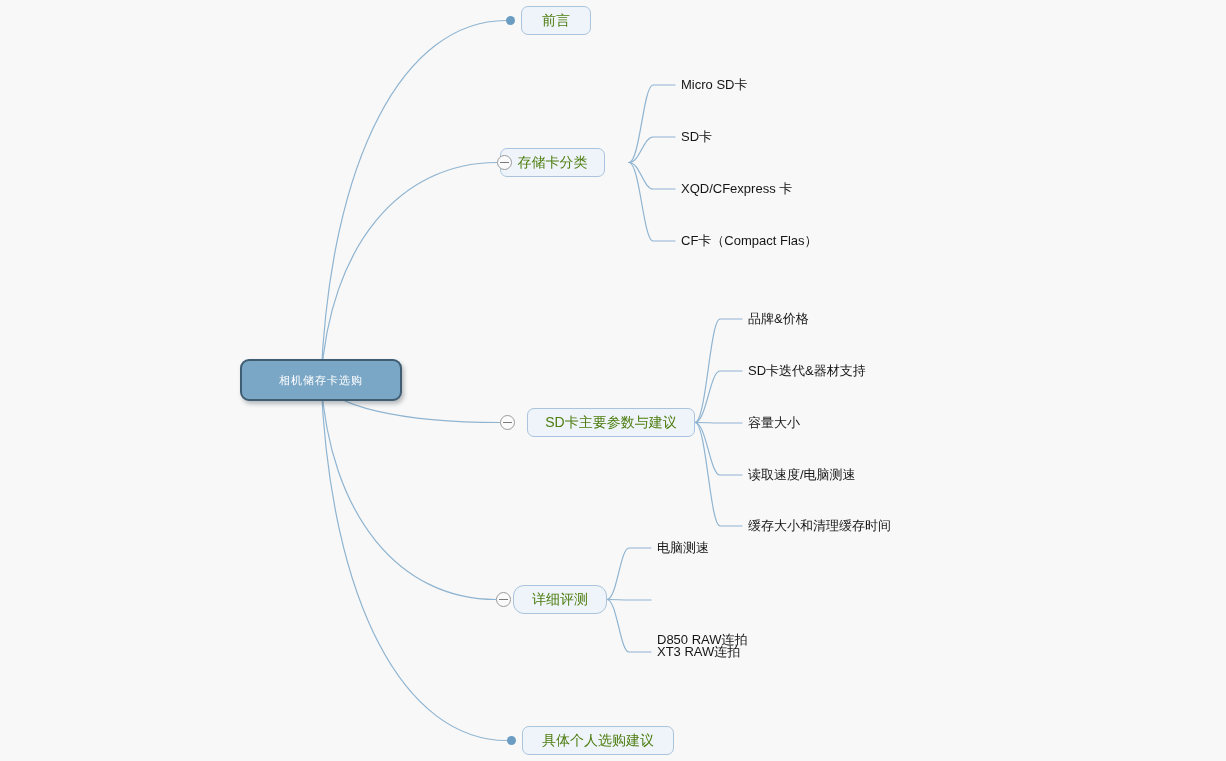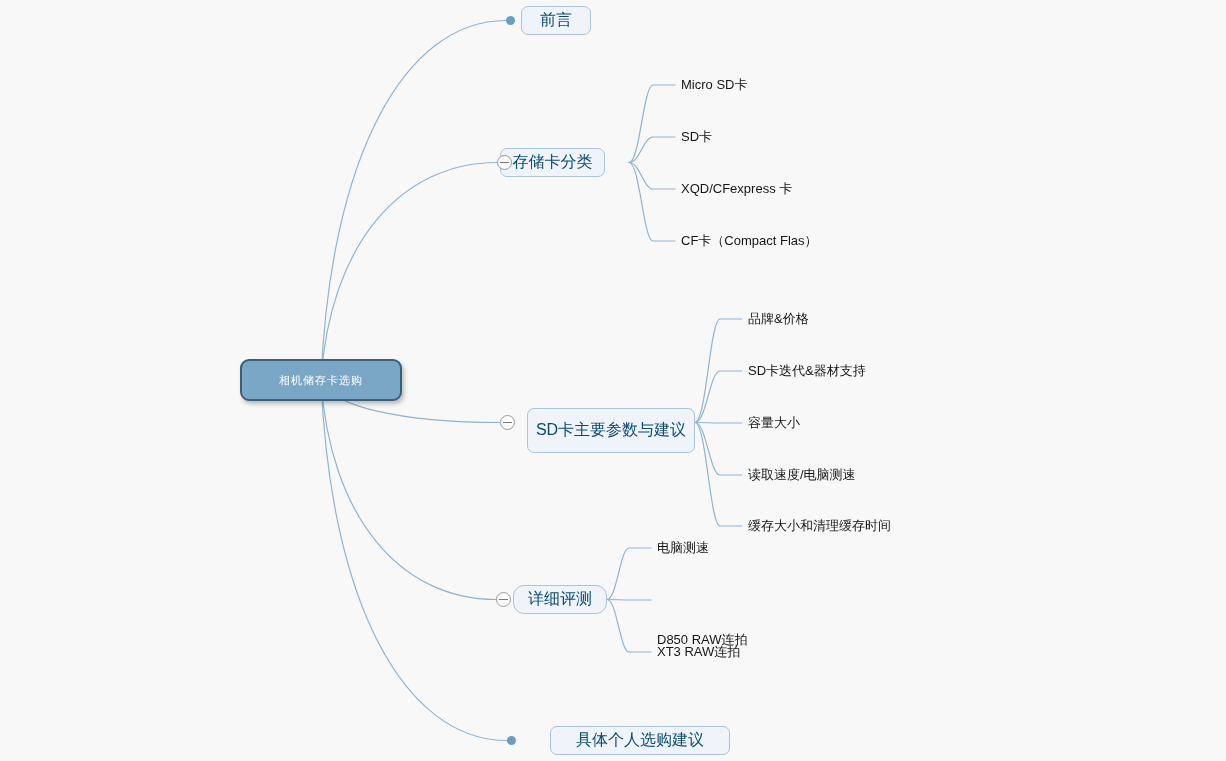--- a/index.html
+++ b/index.html
@@ -53,22 +53,22 @@
   
   .branch-node {
     position: absolute;
     box-sizing: border-box;
     display: flex;
     align-items: center;
     justify-content: center;
     background: #eef4fa;
     border: 1px solid #a9c4dc;
     border-radius: 7px;
-    color: #0c4a6e;
-    font-size: 16px;
+    color: #4d7c0f;
+    font-size: 14px;
     white-space: nowrap;
   }
 
   
   .leaf-label {
     position: absolute;
     color: #151515;
     font-size: 13px;
     white-space: nowrap;
     line-height: 1;
@@ -135,34 +135,34 @@
       </div>
       <div class="endpoint-dot" style="left: 506px; top: 16px;"></div>
       <div class="branch-node" style="left: 500px; top: 148px; width: 105px; height: 29px;">
         <span>存储卡分类</span>
       </div>
       <div class="toggle" style="left: 497px; top: 155px;"></div>
       <div class="leaf-label" style="left: 681px; top: 78px; text-align: right;">Micro SD卡</div>
       <div class="leaf-label" style="left: 681px; top: 130px;">SD卡</div>
       <div class="leaf-label" style="left: 681px; top: 182px;">XQD/CFexpress 卡</div>
       <div class="leaf-label" style="left: 681px; top: 234px;">CF卡（Compact Flas）</div>
-      <div class="branch-node" style="left: 527px; top: 408px; width: 168px; height: 45px;">
+      <div class="branch-node" style="left: 527px; top: 408px; width: 168px; height: 29px;">
         <span>SD卡主要参数与建议</span>
       </div>
       <div class="toggle" style="left: 500px; top: 415px;"></div>
       <div class="leaf-label" style="left: 748px; top: 312px;">品牌&amp;价格</div>
       <div class="leaf-label" style="left: 748px; top: 364px;">SD卡迭代&amp;器材支持</div>
       <div class="leaf-label" style="left: 748px; top: 416px;">容量大小</div>
       <div class="leaf-label" style="left: 748px; top: 468px;">读取速度/电脑测速</div>
       <div class="leaf-label" style="left: 748px; top: 519px;">缓存大小和清理缓存时间</div>
       <div class="branch-node" style="left: 513px; top: 585px; width: 94px; height: 29px; border-radius: 11px;">
         <span>详细评测</span>
       </div>
       <div class="toggle" style="left: 496px; top: 592px;"></div>
       <div class="leaf-label" style="left: 657px; top: 541px;">电脑测速</div>
       <div class="leaf-label" style="left: 657px; top: 593px; margin-top: 40px;">D850 RAW连拍</div>
       <div class="leaf-label" style="left: 657px; top: 645px;">XT3 RAW连拍</div>
-      <div class="branch-node" style="left: 550px; top: 726px; width: 180px; height: 29px; text-align: center;">
+      <div class="branch-node" style="left: 522px; top: 726px; width: 152px; height: 29px; text-align: center;">
         <span>具体个人选购建议</span>
       </div>
       <div class="endpoint-dot" style="left: 507px; top: 736px;"></div>
     </div>
 </div>
 
 </body></html>

